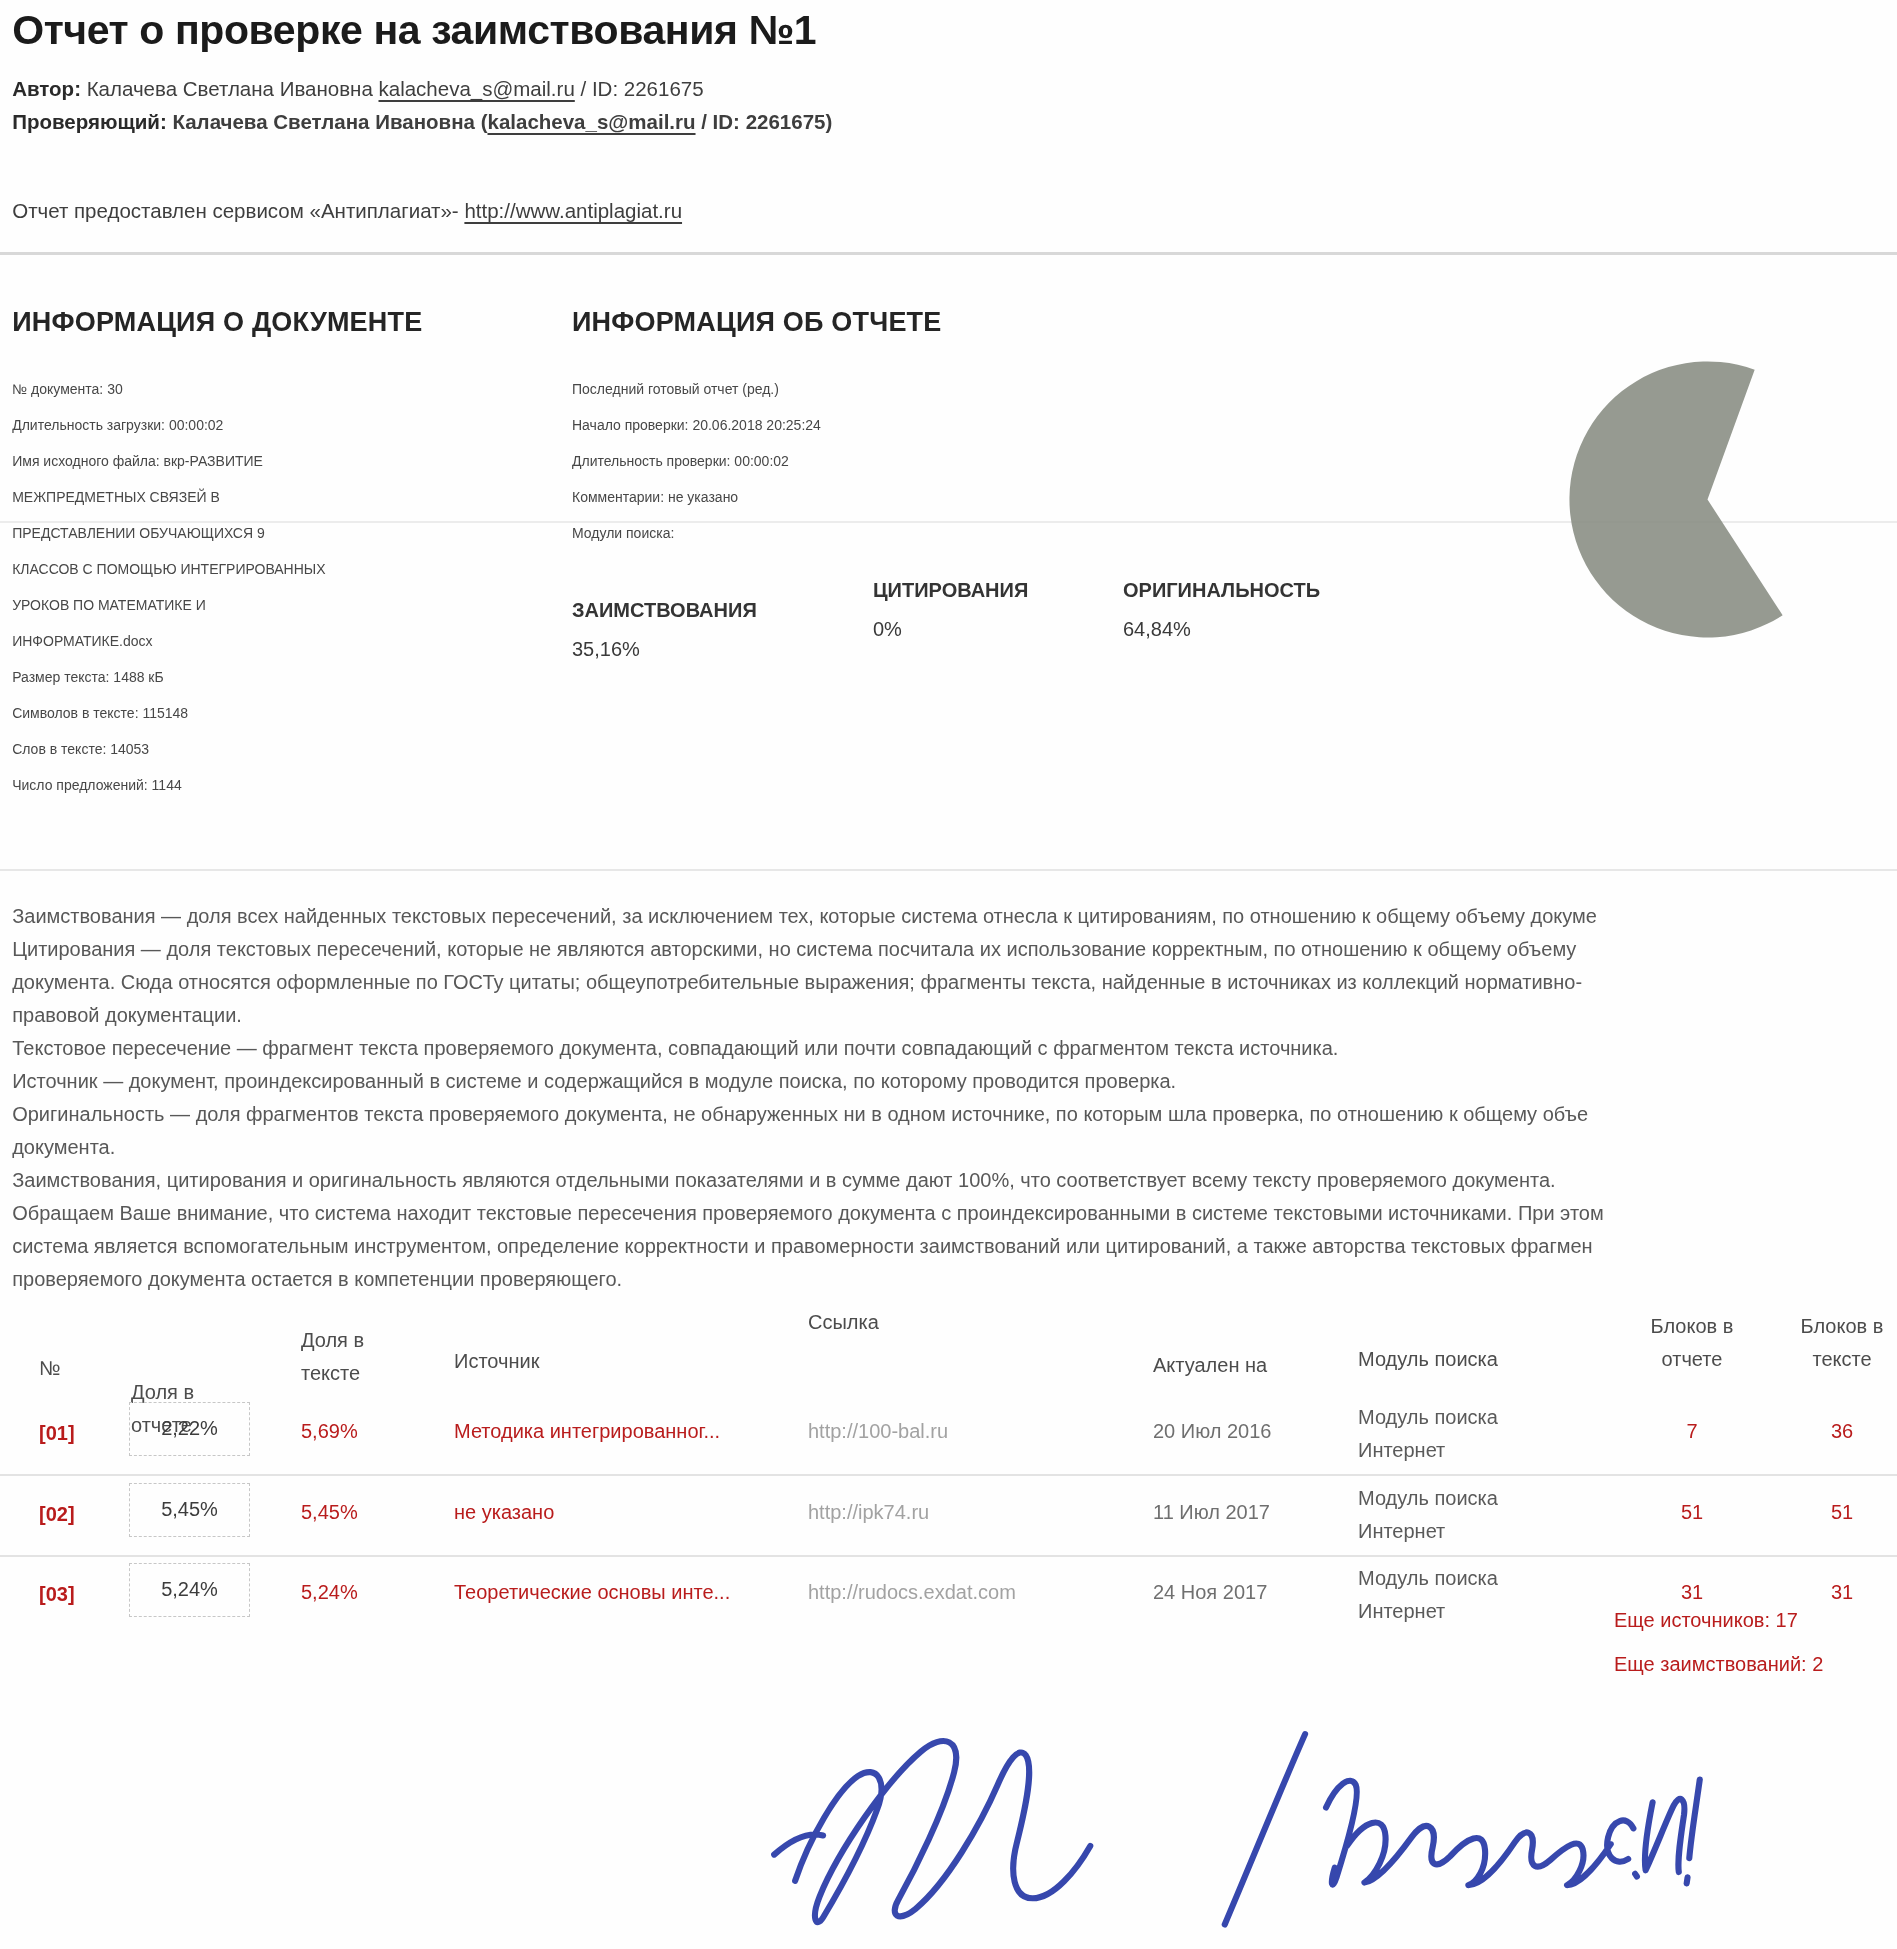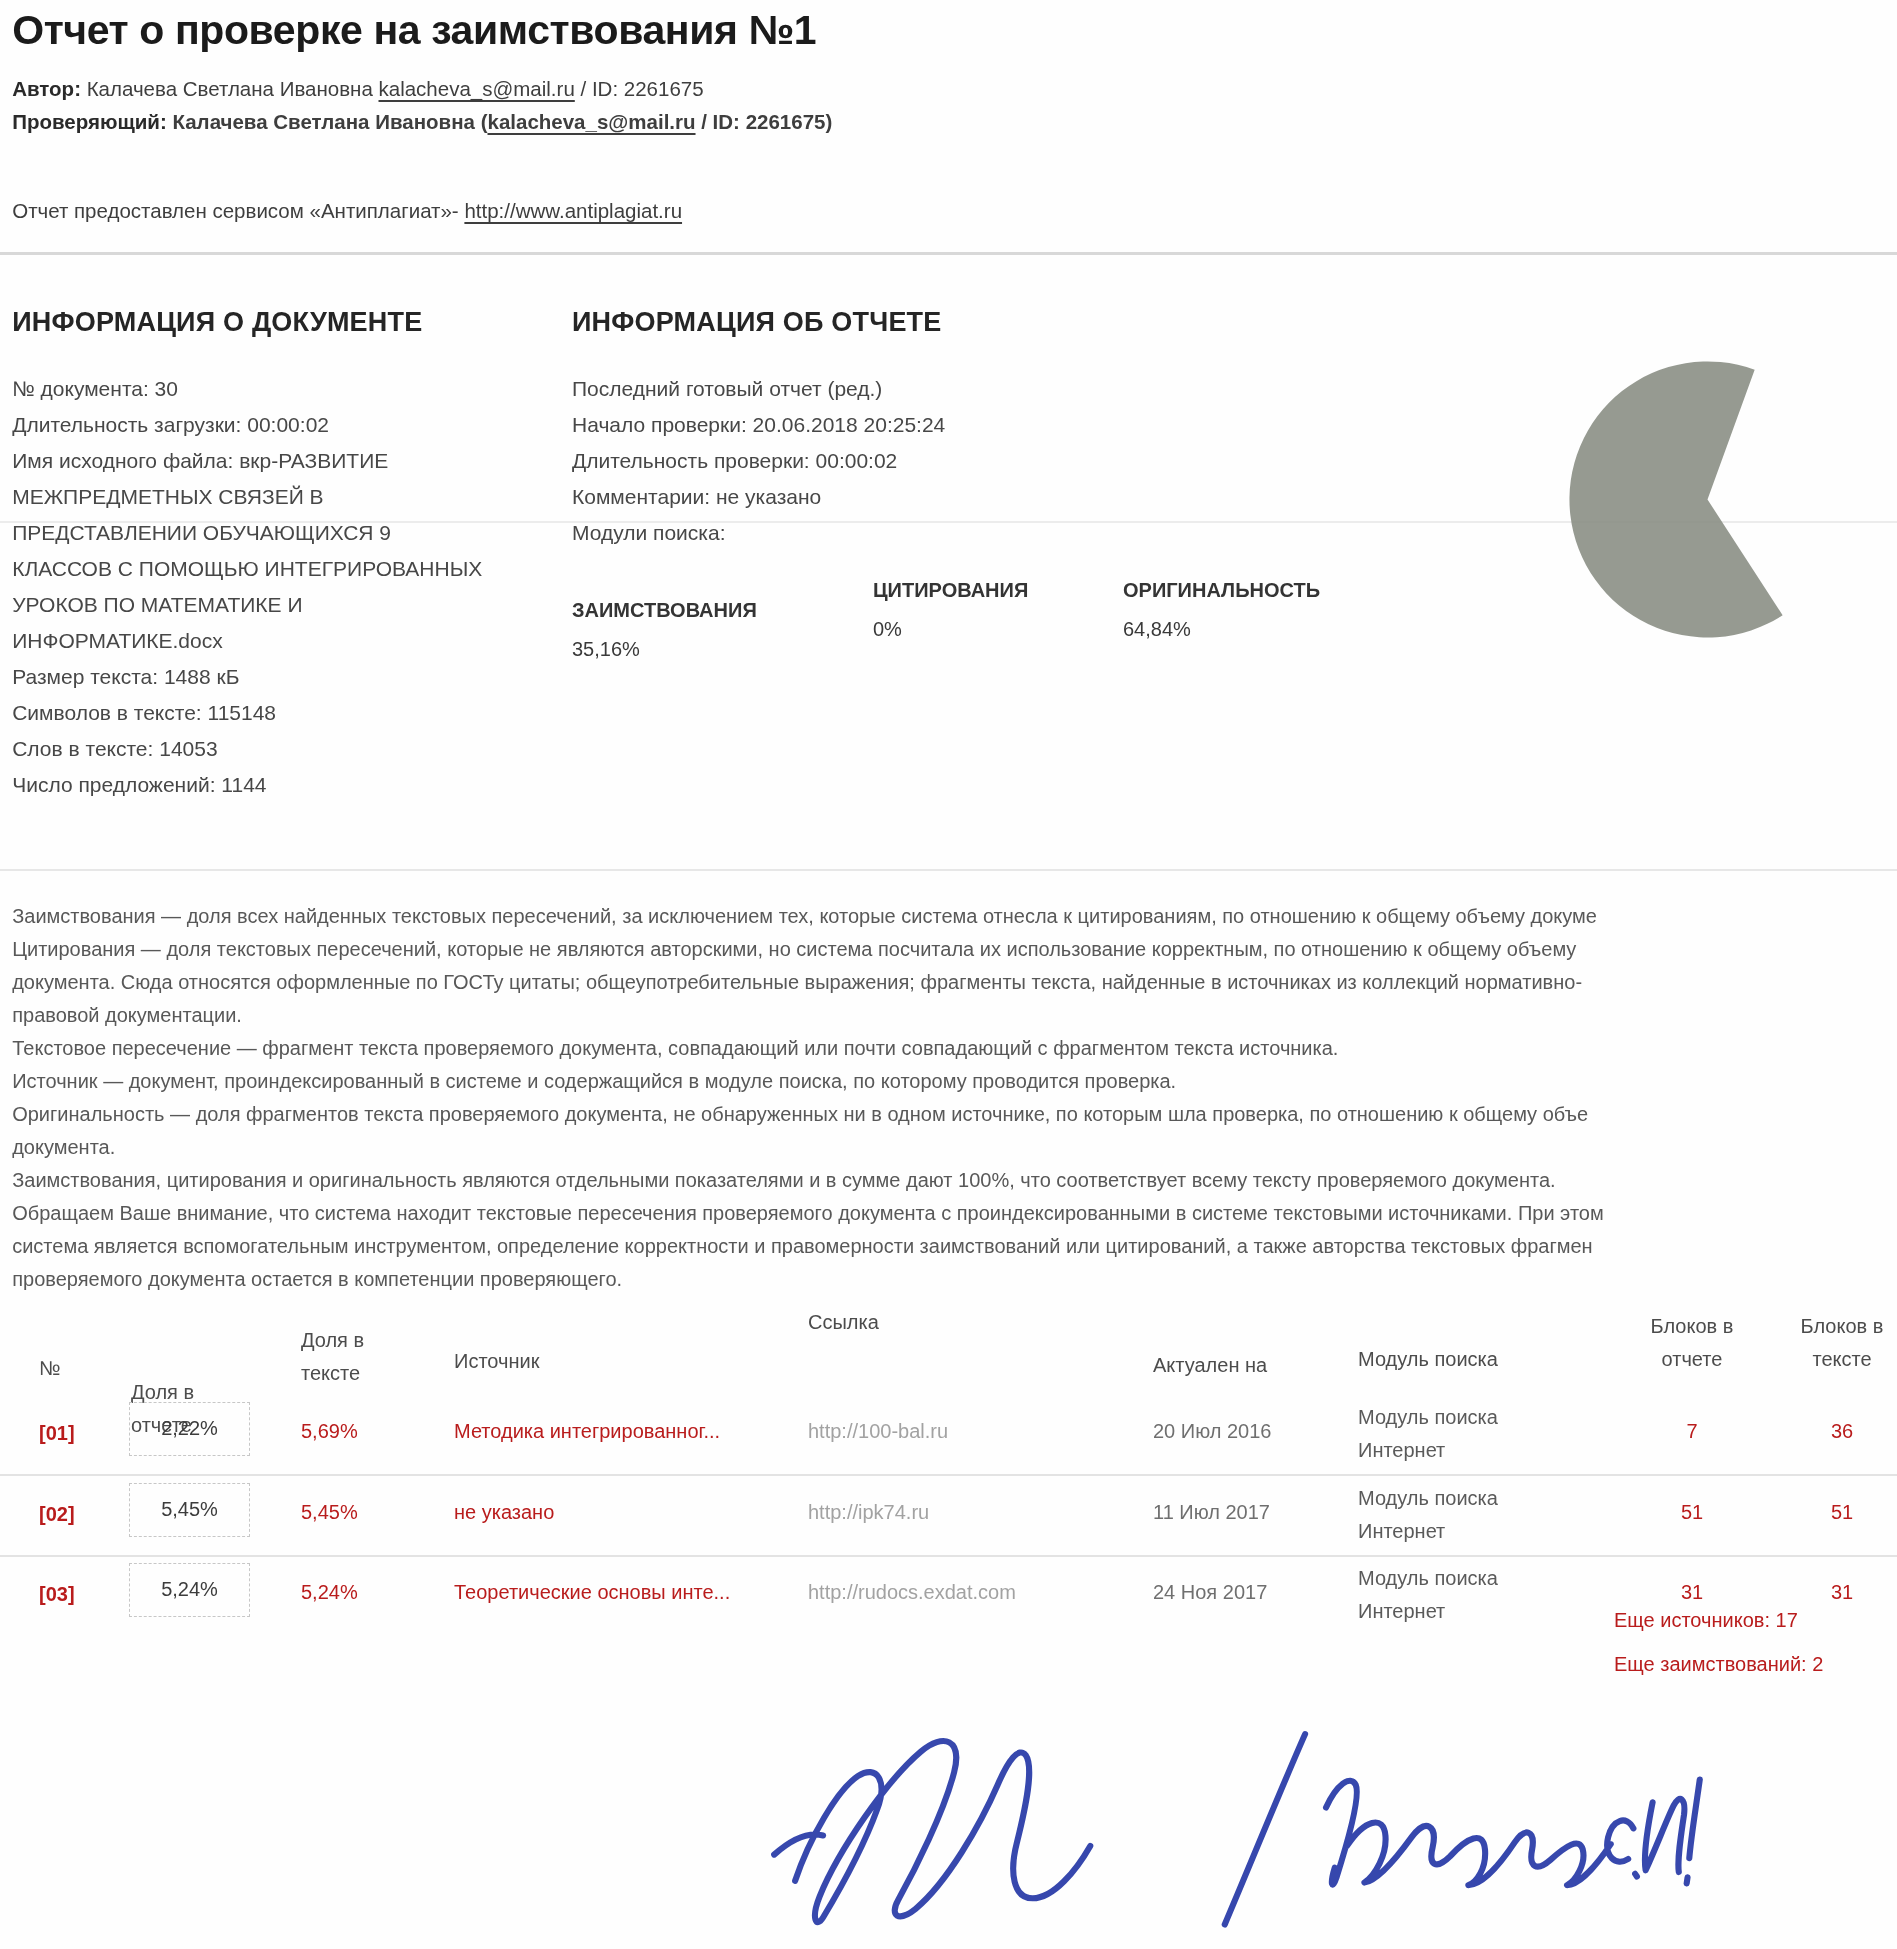--- a/index.html
+++ b/index.html
@@ -4,21 +4,21 @@
 <style>
   html,body{margin:0;padding:0;background:#e9e9e9;}
   .page{position:relative;width:1897px;height:1949px;background:#fefefe;overflow:hidden;
         font-family:"Liberation Sans","DejaVu Sans",sans-serif;color:#3d3d3d;}
   .abs{position:absolute;}
   .t-title{font-size:41px;font-weight:700;color:#1b1b1b;letter-spacing:-0.4px;white-space:nowrap;}
   .t-meta{font-size:20.5px;color:#3e3e3e;white-space:nowrap;}
   .t-meta b{color:#2a2a2a;}
   .link{text-decoration:underline;text-underline-offset:3.5px;}
   .h2{font-size:27px;font-weight:700;color:#252525;white-space:nowrap;letter-spacing:0.2px;}
-  .info div{font-size:21px;color:#474747;line-height:36px;white-space:nowrap;}
+  .info div{font-size:14px;color:#474747;line-height:36px;white-space:nowrap;}
   .metric-label{font-size:20px;font-weight:700;color:#343434;white-space:nowrap;}
   .metric-value{font-size:20px;color:#3a3a3a;margin-top:15.7px;}
   .gloss div{font-size:20px;color:#585858;line-height:33px;white-space:nowrap;}
   .th{font-size:20px;color:#4c4c4c;line-height:33px;white-space:nowrap;}
   .th2{white-space:normal;}
   .td{font-size:20px;color:#b91c1c;white-space:nowrap;}
   .td-faint{color:#a2a2a2;}
   .td-dim{color:#6f6f6f;}
   .module{font-size:20px;color:#5a5a5a;line-height:33px;white-space:normal;}
   .dashed-box{border:1.7px dashed #c7c7c7;text-align:center;}

